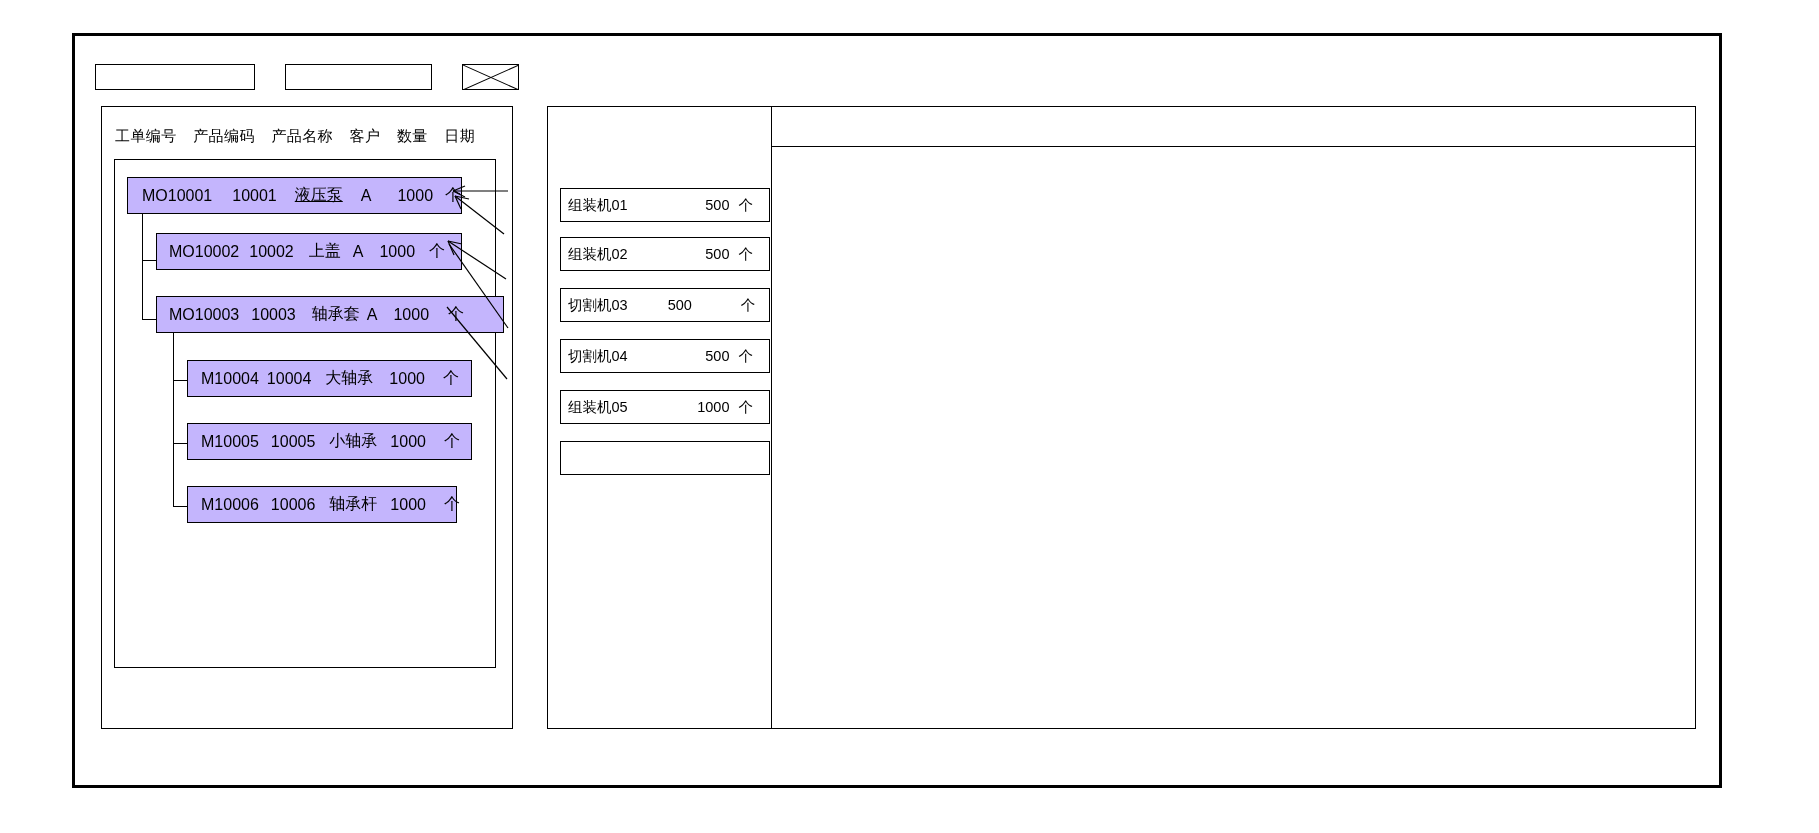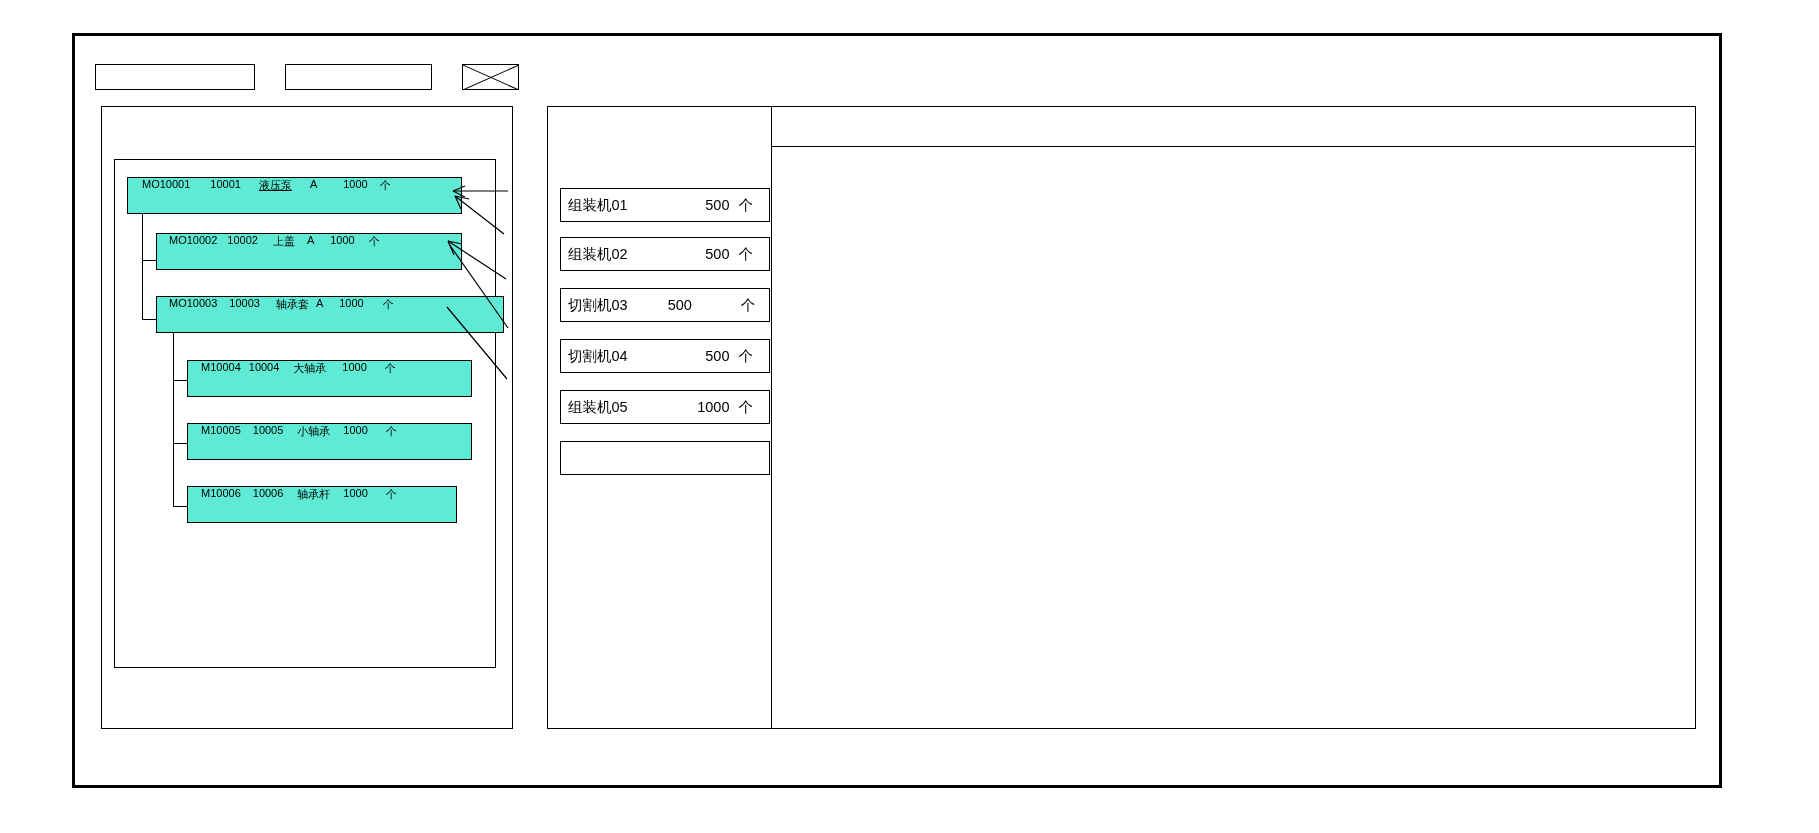--- a/index.html
+++ b/index.html
@@ -96,25 +96,25 @@
     border: 1.4px solid #000;
     box-sizing: border-box;
     background: #fff;
   }
 
   
   .tree-row {
     position: absolute;
     border: 1.4px solid #000;
     box-sizing: border-box;
-    background: #5eead4;
+    background: #c4b5fd;
     height: 37px;
     display: flex;
-    align-items: flex-start;
-    font-size: 11px;
+    align-items: center;
+    font-size: 16px;
     white-space: nowrap;
   }
   .tree-row .cell { display: inline-block; }
 
   
   .elbow {
     position: absolute;
     border-left: 1.3px solid #000;
     box-sizing: border-box;
   }
@@ -176,20 +176,28 @@
     <div class="tb-box" id="tb-field-1"></div>
     <div class="tb-box" id="tb-field-2"></div>
     <div class="tb-box" id="tb-image">
       <span class="x1"></span>
       <span class="x2"></span>
     </div>
   </div>
 
   <div class="panel" id="left-panel">
 
+    <div id="order-columns">
+      <span>工单编号</span>
+      <span>产品编码</span>
+      <span>产品名称</span>
+      <span>客户</span>
+      <span>数量</span>
+      <span>日期</span>
+    </div>
 
     <div id="order-list-box">
 
       <div class="elbow" style="left:27px; top:30px; height:130px;"></div>
       <div class="elbow" style="left:27px; top:30px; height:71px;"></div>
       <div class="elbow" style="left:58px; top:160px; height:61px;"></div>
       <div class="elbow" style="left:58px; top:160px; height:124px;"></div>
       <div class="elbow" style="left:58px; top:160px; height:187px;"></div>
 
       <div class="tree-row" style="left:12px; top:17px; width:335px;">

